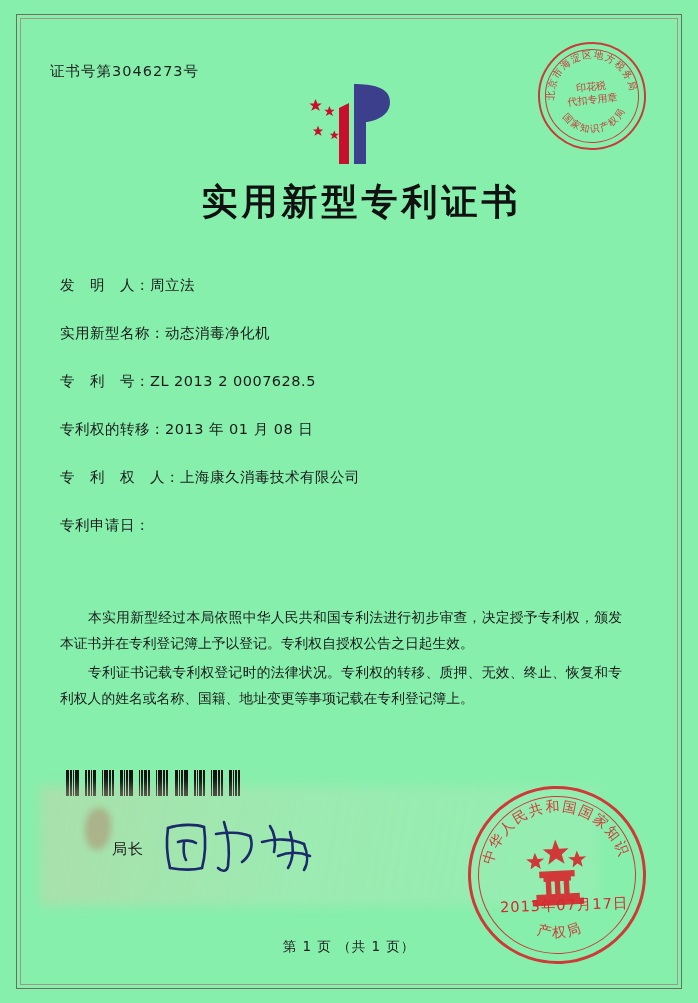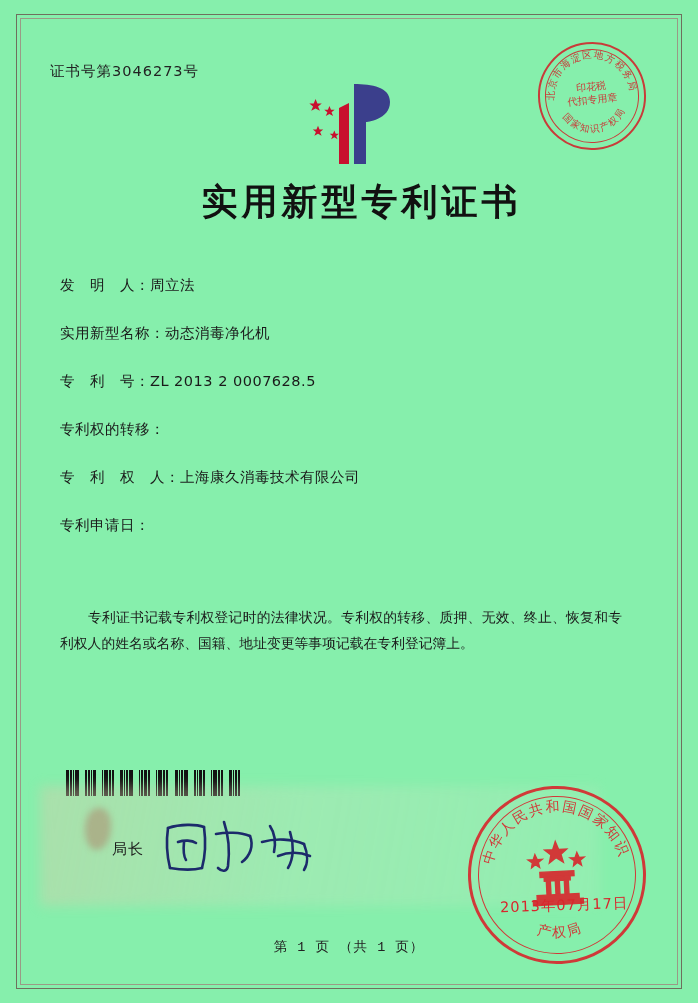--- a/index.html
+++ b/index.html
@@ -253,21 +253,20 @@
   
   .footer {
     position: absolute;
     left: 0;
     right: 0;
     top: 938px;
     text-align: center;
     font-size: 13.5px;
     letter-spacing: 1px;
     color: #222;
-    font-family: Liberation Mono, monospace;
   }
 </style>
 </head>
 <body>
 
 <div class="page">
 
   <div class="frame">
     <div class="frame-inner"></div>
   </div>
@@ -311,31 +310,33 @@
     <div class="field-row">
       <span class="field-label">实用新型名称：</span>
       <span class="field-value">动态消毒净化机</span>
     </div>
     <div class="field-row">
       <span class="field-label">专　利　号：</span>
       <span class="field-value">ZL 2013 2 0007628.5</span>
     </div>
     <div class="field-row">
       <span class="field-label">专利权的转移：</span>
+      <span class="field-value">2013 年 01 月 08 日</span>
     </div>
     <div class="field-row">
       <span class="field-label">专　利　权　人：</span>
       <span class="field-value">上海康久消毒技术有限公司</span>
     </div>
     <div class="field-row">
       <span class="field-label">专利申请日：</span>
     </div>
   </div>
 
   <div class="paras">
+    <p>本实用新型经过本局依照中华人民共和国专利法进行初步审查，决定授予专利权，颁发本证书并在专利登记簿上予以登记。专利权自授权公告之日起生效。</p>
     <p>专利证书记载专利权登记时的法律状况。专利权的转移、质押、无效、终止、恢复和专利权人的姓名或名称、国籍、地址变更等事项记载在专利登记簿上。</p>
   </div>
 
   <div class="barcode">
     <span style="width:3px"></span><span></span><span style="width:1px"></span><span style="width:4px"></span>
     <span></span><span style="width:2px"></span><span style="width:1px"></span><span style="width:3px"></span>
     <span style="width:1px"></span><span style="width:4px"></span><span></span><span style="width:2px"></span>
     <span style="width:3px"></span><span style="width:1px"></span><span></span><span style="width:4px"></span>
     <span style="width:1px"></span><span style="width:2px"></span><span style="width:3px"></span><span></span>
     <span style="width:1px"></span><span style="width:4px"></span><span style="width:2px"></span><span></span>

